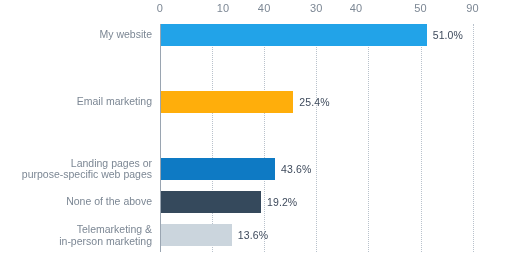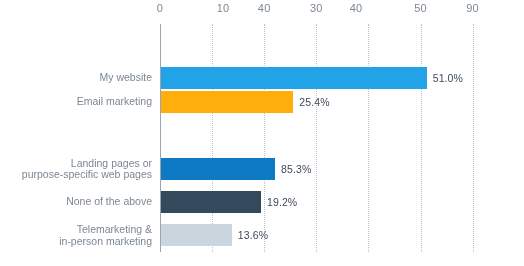--- a/index.html
+++ b/index.html
@@ -124,35 +124,35 @@
       <div class="gridline zero-axis" style="left: 0px;"></div>
       <div class="gridline" style="left: 52.1px;"></div>
       <div class="gridline" style="left: 104.2px;"></div>
       <div class="gridline" style="left: 156.3px;"></div>
       <div class="gridline" style="left: 208.4px;"></div>
       <div class="gridline" style="left: 260.5px;"></div>
       <div class="gridline" style="left: 312.6px;"></div>
     </div>
 
   <div class="rows">
-      <div class="row" style="top: 0px; margin-top: 43px;">
+      <div class="row" style="top: 0px;">
         <div class="cat-label">My website</div>
         <div class="bar" style="width: 265.71px; height: 22px; background: rgb(34, 163, 232);"></div>
         <div class="value-label" style="left: 432.71px;">51.0%</div>
       </div>
       <div class="row" style="top: 66.8px;">
         <div class="cat-label">Email marketing</div>
         <div class="bar" style="width: 132.334px; height: 22px; background: rgb(255, 174, 11);"></div>
         <div class="value-label" style="left: 299.334px;">25.4%</div>
       </div>
       <div class="row" style="top: 133.6px;">
         <div class="cat-label">Landing pages or
 purpose-specific web pages</div>
         <div class="bar" style="width: 114.099px; height: 22px; background: rgb(14, 122, 196);"></div>
-        <div class="value-label" style="left: 281.099px;">85.3%</div>
+        <div class="value-label" style="left: 281.099px;">43.6%</div>
       </div>
       <div class="row" style="top: 167px;">
         <div class="cat-label">None of the above</div>
         <div class="bar" style="width: 100.032px; height: 22px; background: rgb(53, 73, 92);"></div>
         <div class="value-label" style="left: 267.032px; text-align: right;">19.2%</div>
       </div>
       <div class="row" style="top: 200.4px;">
         <div class="cat-label">Telemarketing &amp;
 in-person marketing</div>
         <div class="bar" style="width: 70.856px; height: 22px; background: rgb(203, 213, 221);"></div>

